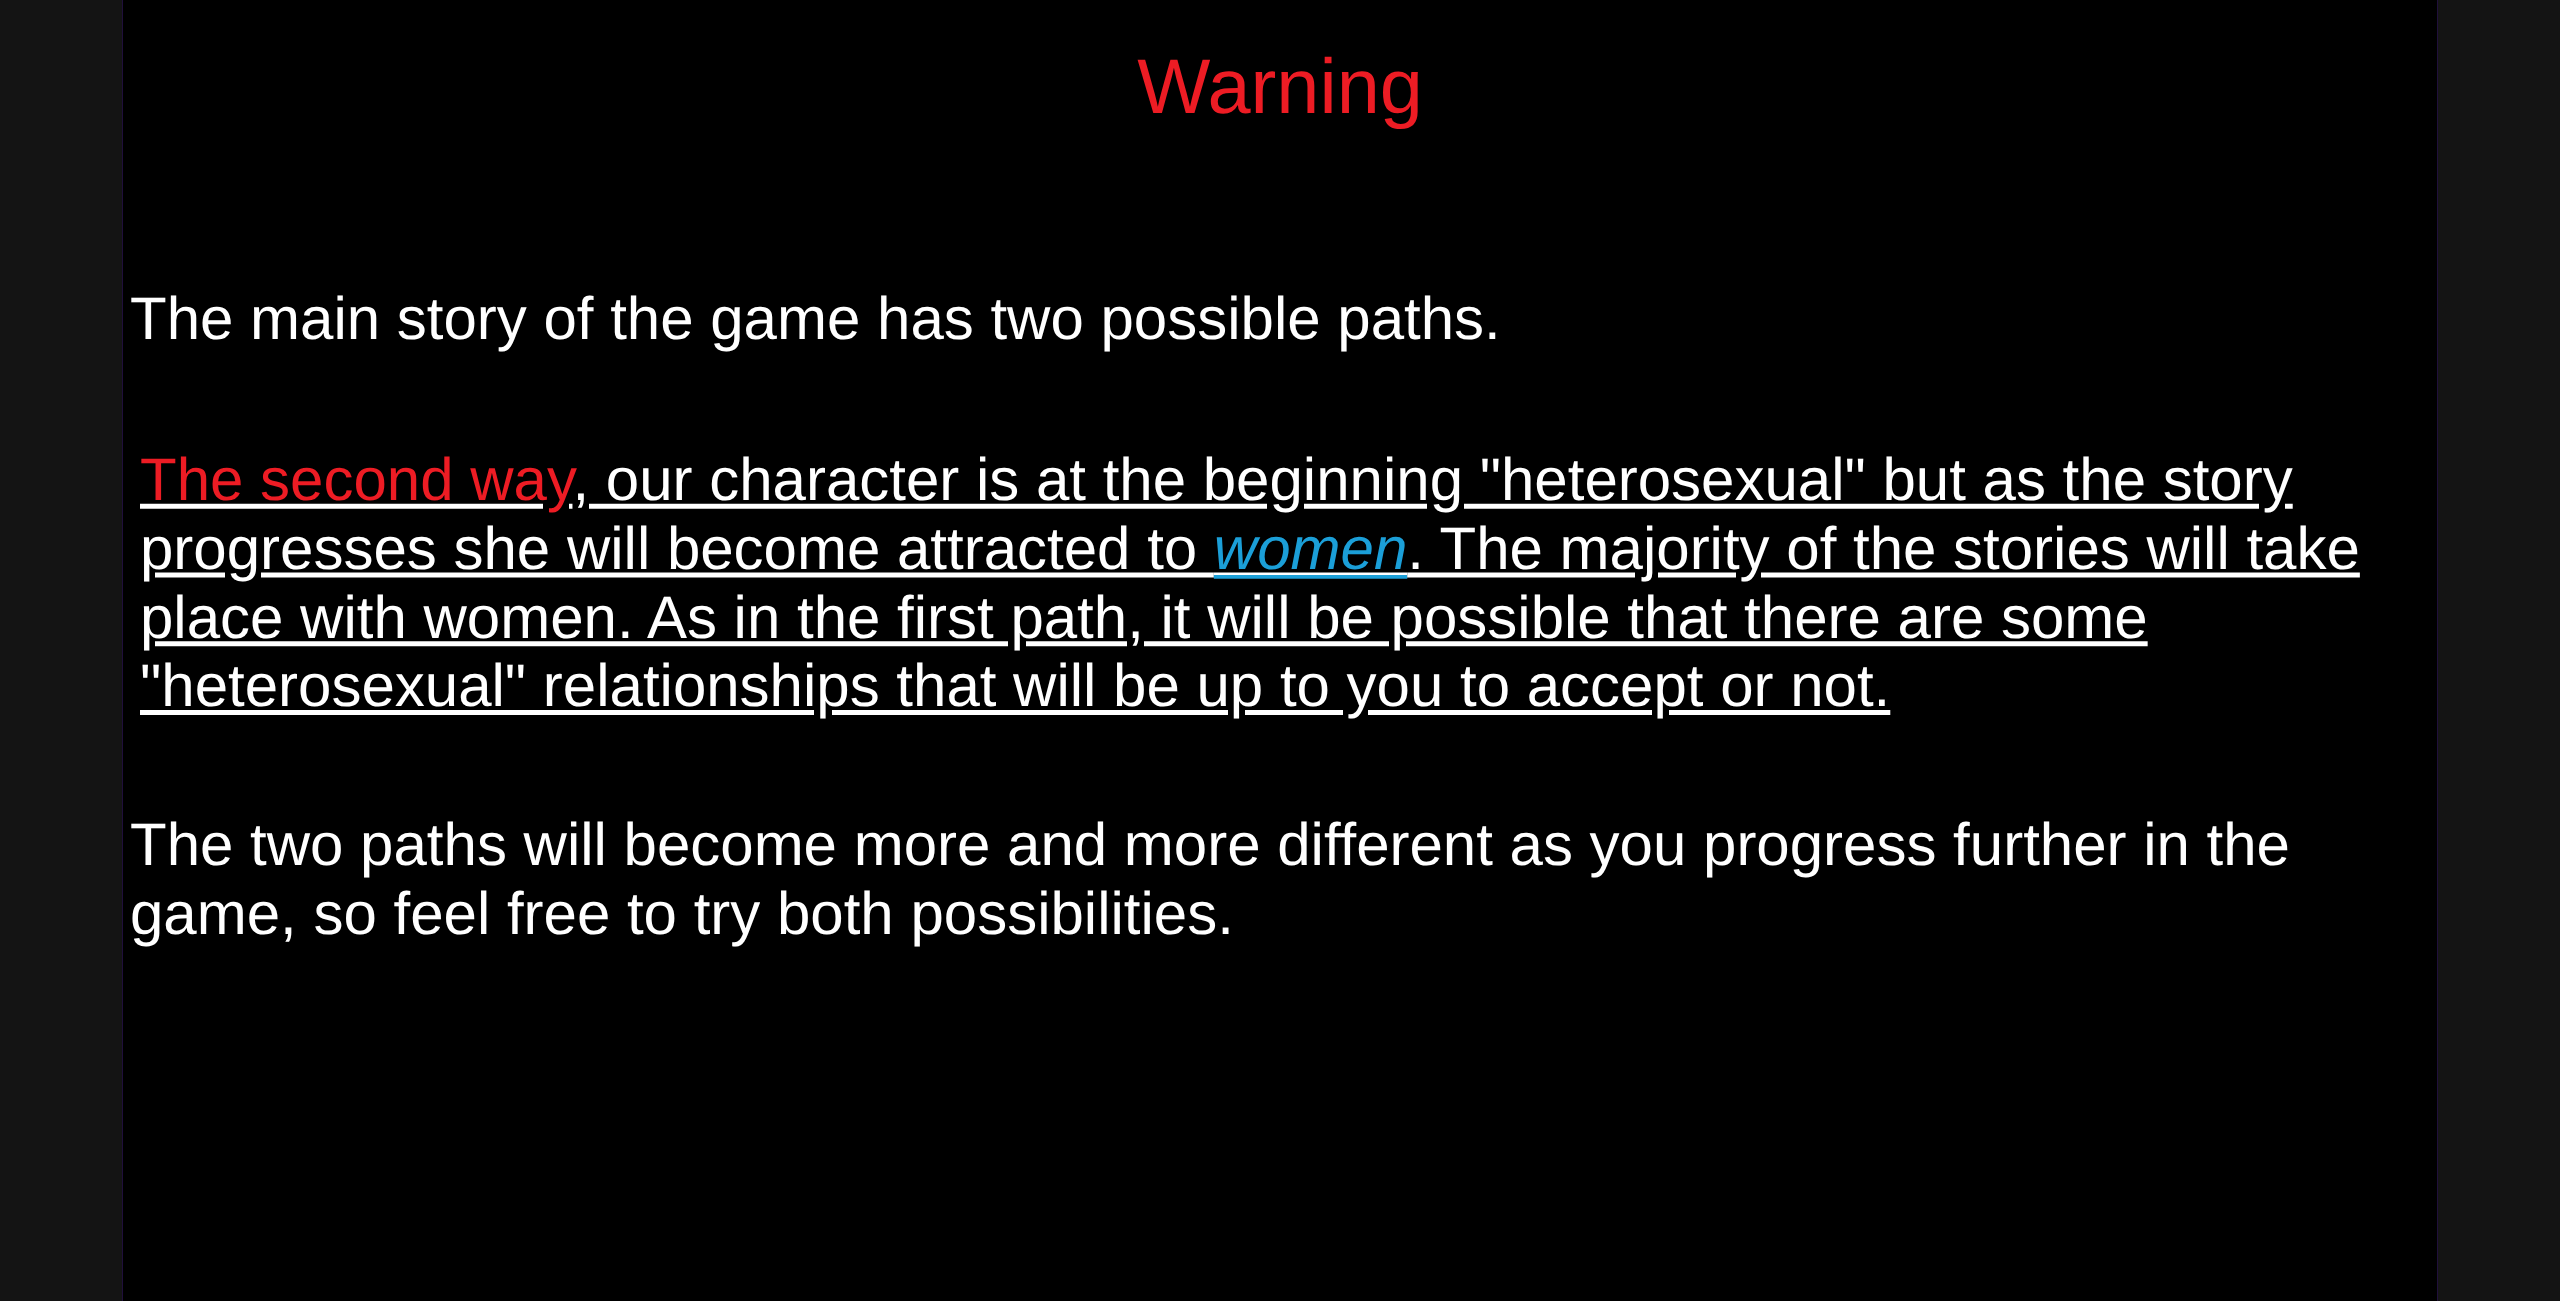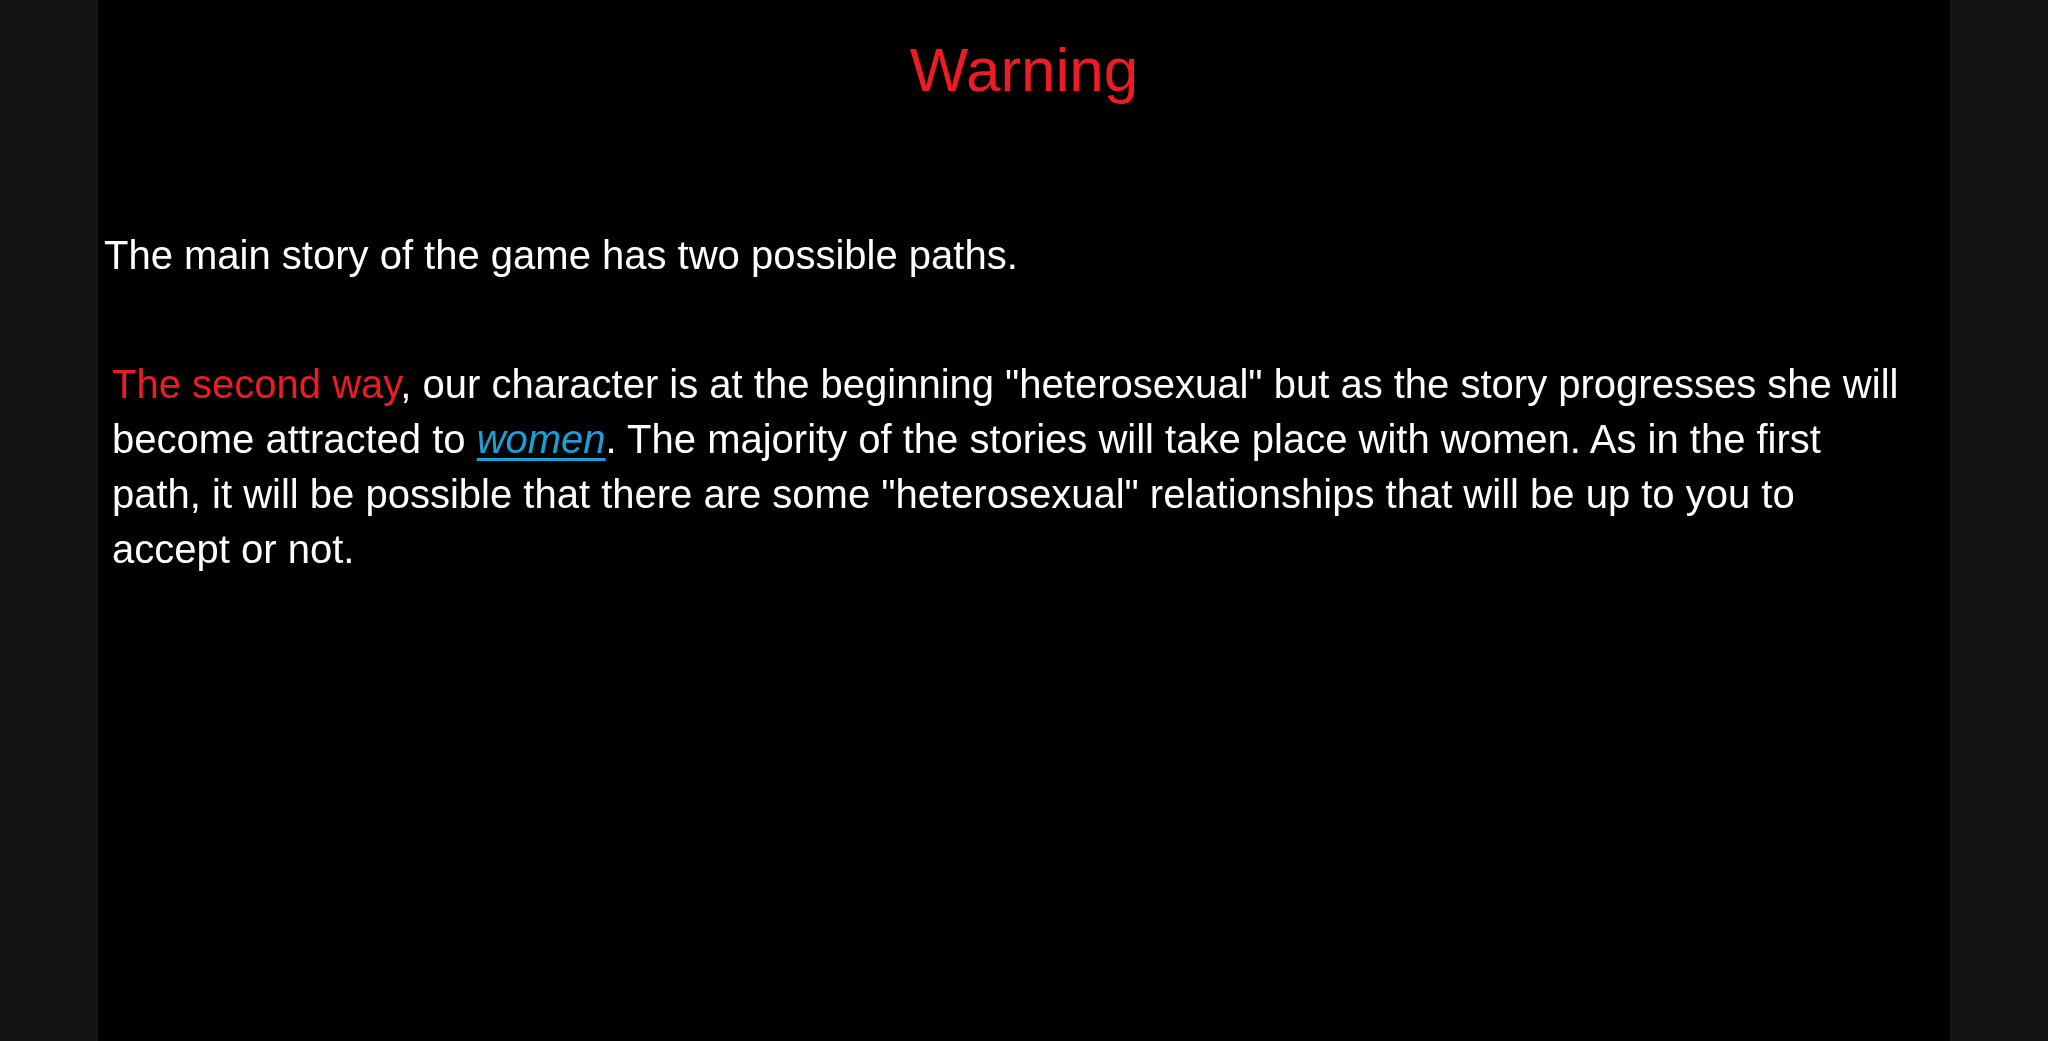--- a/index.html
+++ b/index.html
@@ -53,30 +53,30 @@
 
   #body-block {
     position: absolute;
     left: 6px;
     top: 228px;
     width: 1840px;
   }
 
   .para {
     color: #FFFFFF;
-    font-size: 40px;
+    font-size: 48px;
     line-height: 55px;
     font-weight: 400;
     margin: 0;
     padding: 0 0 0 0;
   }
 
   .p-intro   { margin-left: 0px;  margin-bottom: 74px; }
   .p-first   { margin-left: 0px;  margin-bottom: 80px; width: 1825px; }
-  .p-second  { margin-left: 8px;  margin-bottom: 72px; width: 1800px; }
+  .p-second  { margin-left: 8px;  margin-bottom: 72px; width: 1800px; text-decoration: underline; }
   .p-outro   { margin-left: 0px;  width: 1760px; }
 
   .accent-red {
     color: #ED1C24;
   }
   .p-second .accent-red { color: #ED1C24; }
 
   .link {
     color: #1B9FD8;
     font-style: italic;
@@ -103,16 +103,19 @@
 
       <p class="para p-intro">
         <span>The main story of the game has two possible paths.</span>
       </p>
 
 
       <p class="para p-second">
         <span class="accent-red">The second way</span><span>, our character is at the beginning "heterosexual" but as the story progresses she will become attracted to </span><span class="link">women</span><span>. The majority of the stories will take place with women. As in the first path, it will be possible that there are some "heterosexual" relationships that will be up to you to accept or not.</span>
       </p>
 
+      <p class="para p-outro">
+        <span>The two paths will become more and more different as you progress further in the game, so feel free to try both possibilities.</span>
+      </p>
 
     </div>
   </div>
 </div>
 
 </body></html>

